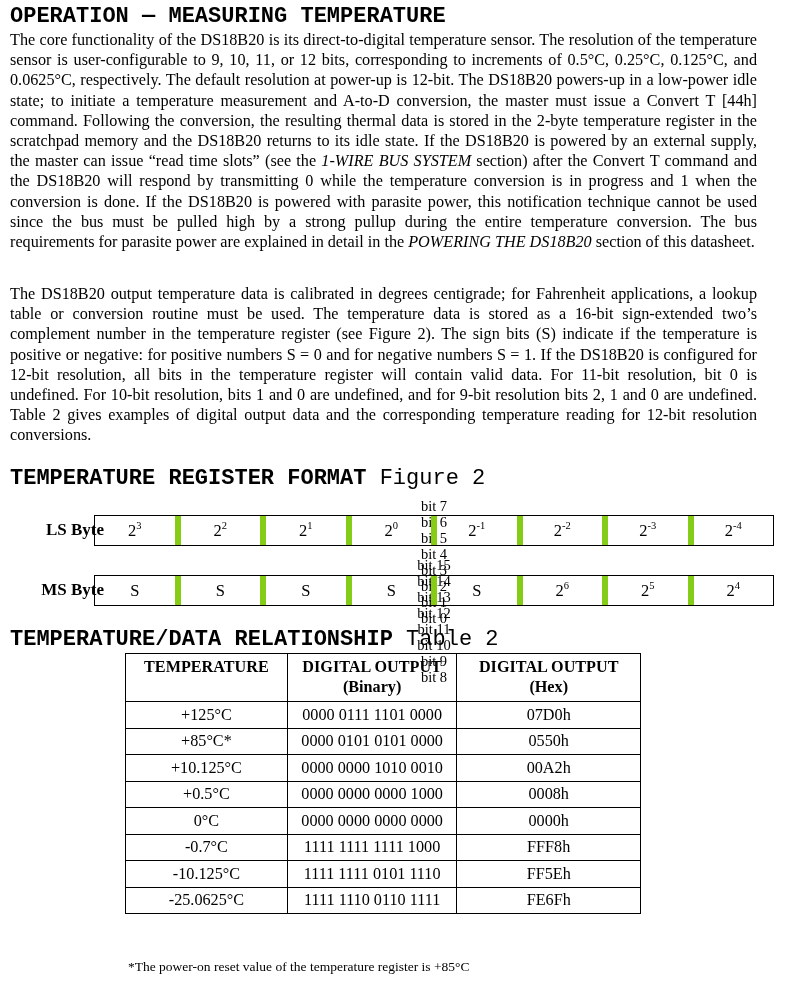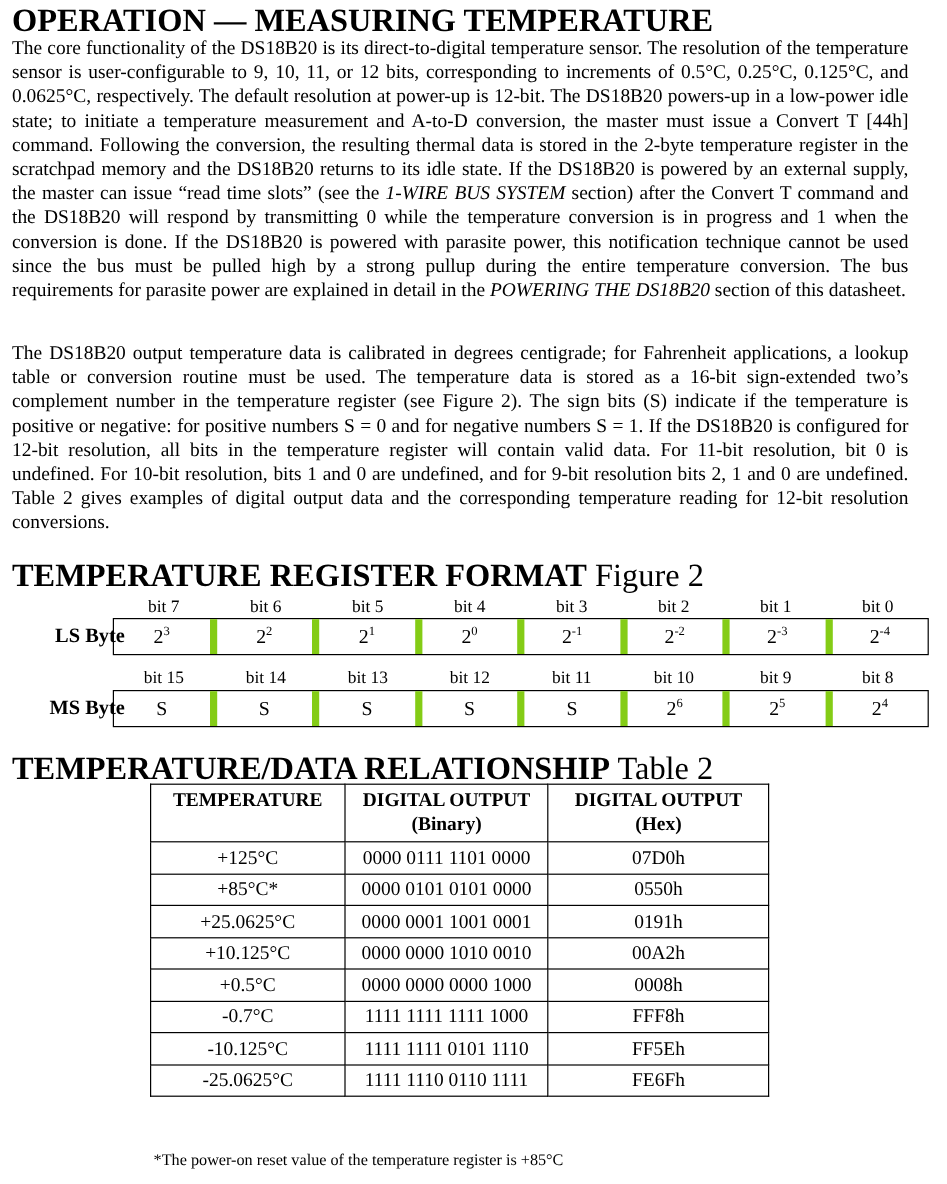--- a/index.html
+++ b/index.html
@@ -2,40 +2,40 @@
 <html><head>
   <meta charset="utf-8">
   <style>
     html, body { margin: 0; padding: 0; background: #ffffff; }
     body {
       width: 789px; height: 987px; position: relative; overflow: hidden;
       color: #000; font-family: "Liberation Serif", "DejaVu Serif", serif;
     }
     .h-sans {
       position: absolute; left: 10px;
-      font-family: Liberation Serif, serif;
-      font-weight: bold; font-size: 27px; letter-spacing: 0px; line-height: 24px;
+      font-family: Liberation Mono, monospace;
+      font-weight: bold; font-size: 22px; letter-spacing: 0px; line-height: 24px;
       white-space: nowrap;
     }
     .h-sans .normal { font-weight: normal; }
     .para {
       position: absolute; left: 10px; width: 747px;
       font-size: 16.2px; line-height: 20.2px; text-align: justify;
     }
     .para p { margin: 0; }
     .para i { font-style: italic; }
 
     
     .reg-block { position: absolute; left: 0; width: 789px; }
     .reg-label {
       position: absolute; left: 16px; width: 88px; text-align: right;
       font-weight: bold; font-size: 17px; line-height: 20px;
     }
     .reg-bits {
-      position: absolute; left: 94px; width: 680px; display: flex;
+      position: absolute; left: 94px; width: 680px; display: flex; flex-direction: column;
     }
     .reg-bits span {
       flex: 1; text-align: center; font-size: 14.5px; line-height: 16px;
     }
     .reg-box {
       position: absolute; left: 94px; width: 678px; height: 29px;
       border: 1px solid #000; display: flex;
     }
     .reg-box .cell {
       flex: 1; border-left: 6px solid #84cc16; text-align: center;
@@ -165,35 +165,35 @@
         <td>+125°C</td>
         <td>0000 0111 1101 0000</td>
         <td>07D0h</td>
       </tr>
     <tr>
         <td>+85°C*</td>
         <td>0000 0101 0101 0000</td>
         <td>0550h</td>
       </tr>
     <tr>
-        <td>+25.0625°C</td>
-        <td>0000 0001 1001 0001</td>
-        <td>0191h</td>
-      </tr>
-    <tr>
         <td>+10.125°C</td>
         <td>0000 0000 1010 0010</td>
         <td>00A2h</td>
       </tr>
     <tr>
         <td>+0.5°C</td>
         <td>0000 0000 0000 1000</td>
         <td>0008h</td>
       </tr>
     <tr>
+        <td>0°C</td>
+        <td>0000 0000 0000 0000</td>
+        <td>0000h</td>
+      </tr>
+    <tr>
         <td>-0.7°C</td>
         <td>1111 1111 1111 1000</td>
         <td>FFF8h</td>
       </tr>
     <tr>
         <td>-10.125°C</td>
         <td>1111 1111 0101 1110</td>
         <td>FF5Eh</td>
       </tr>
     <tr>

